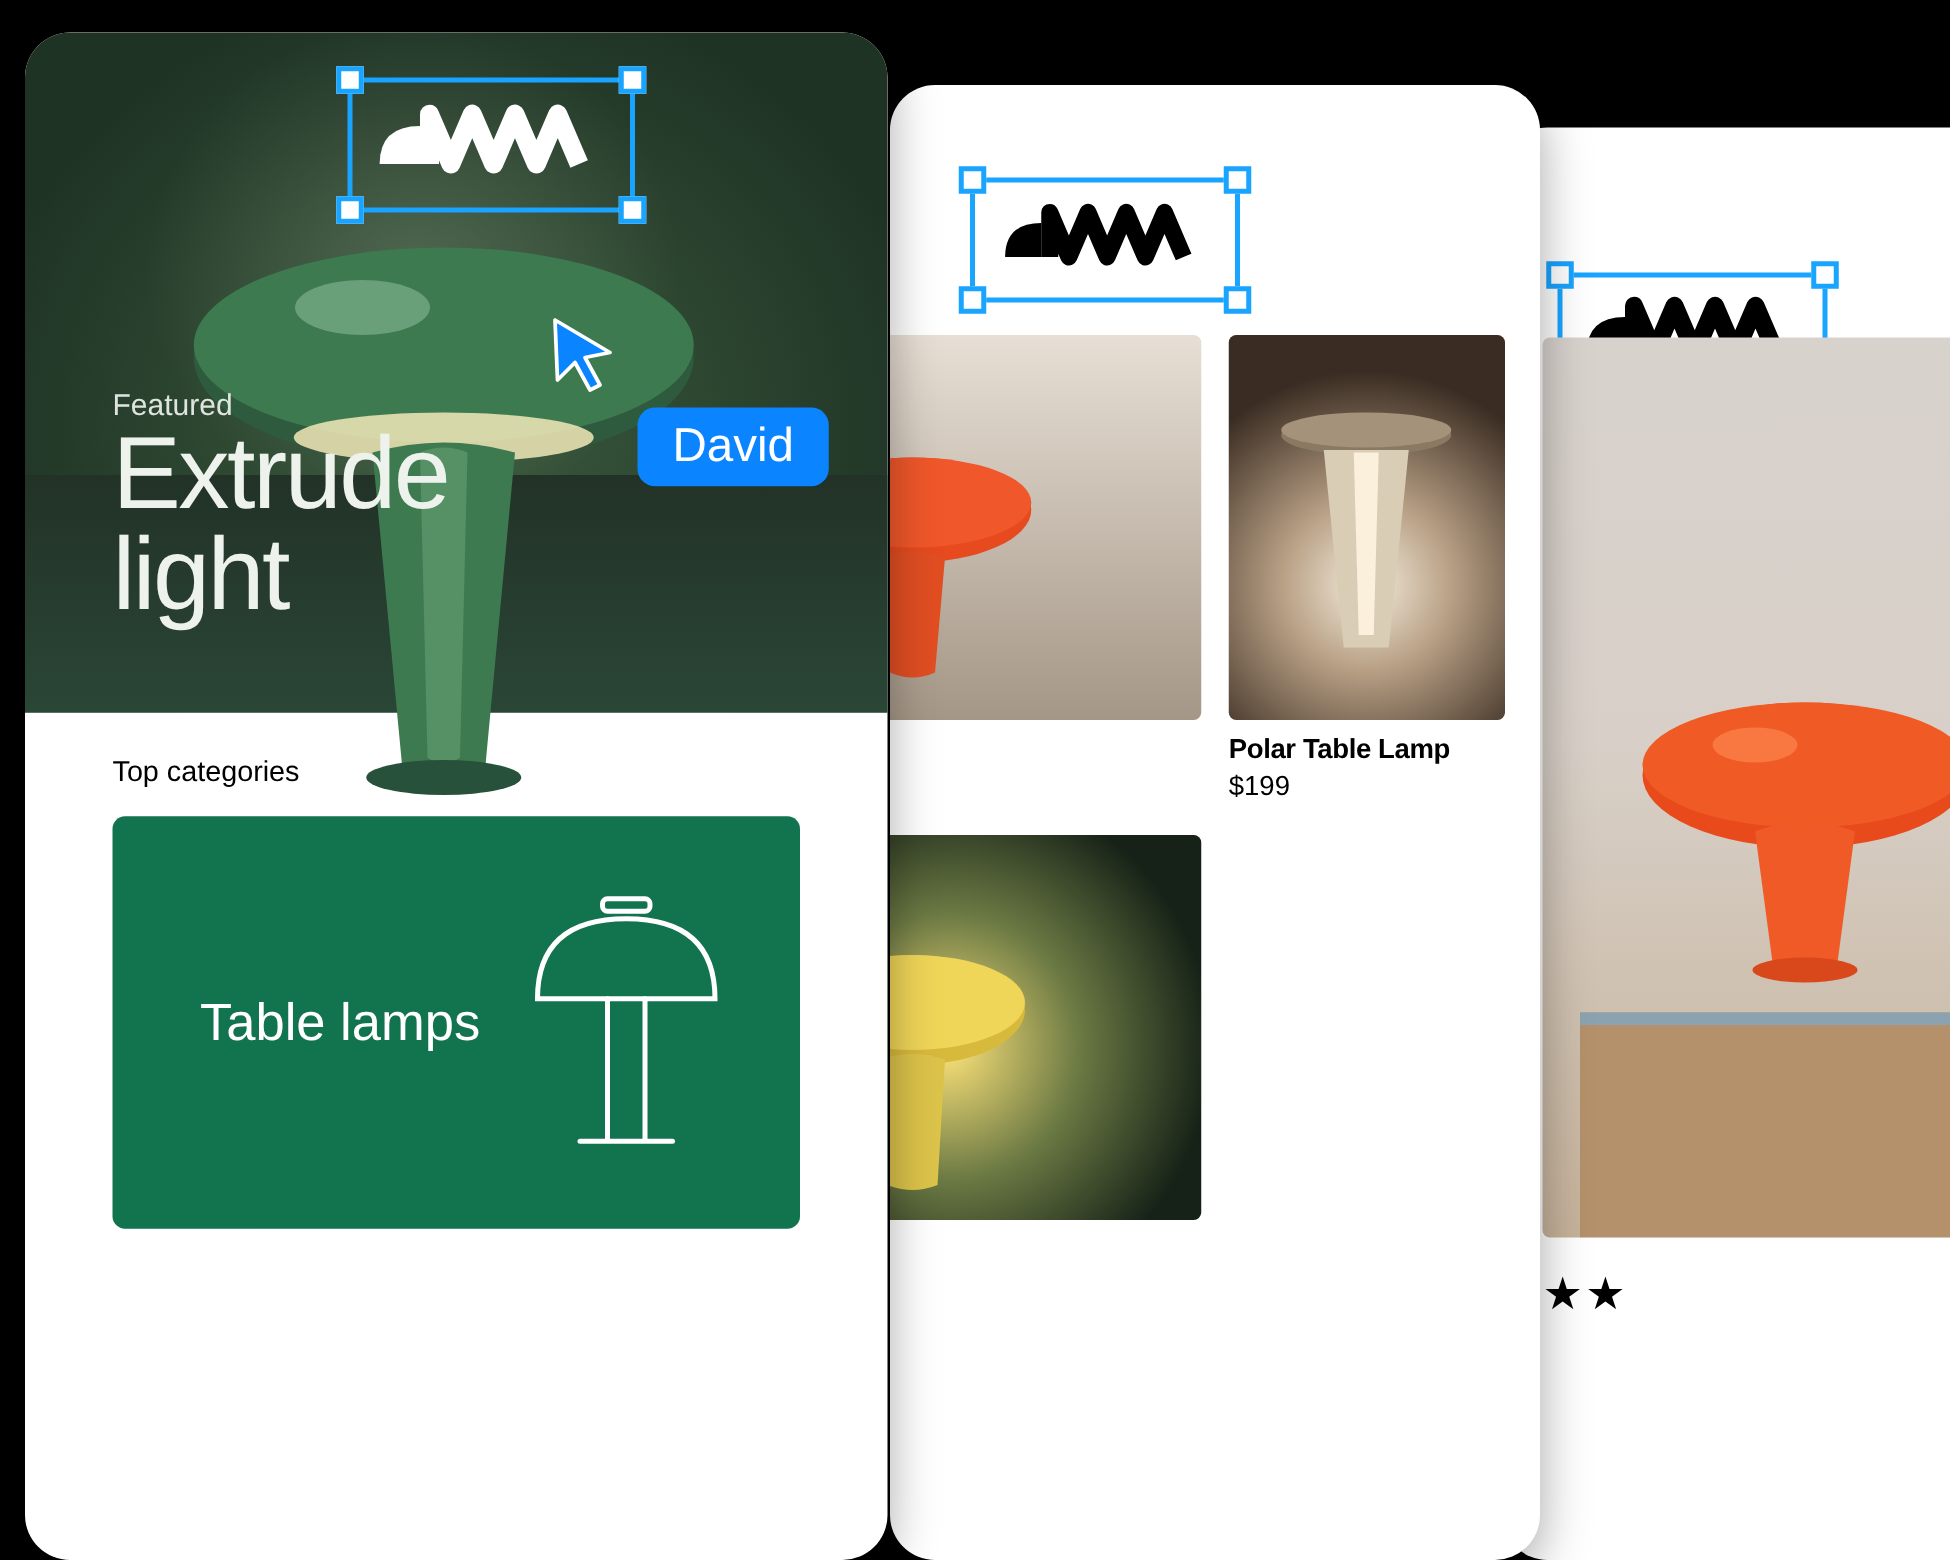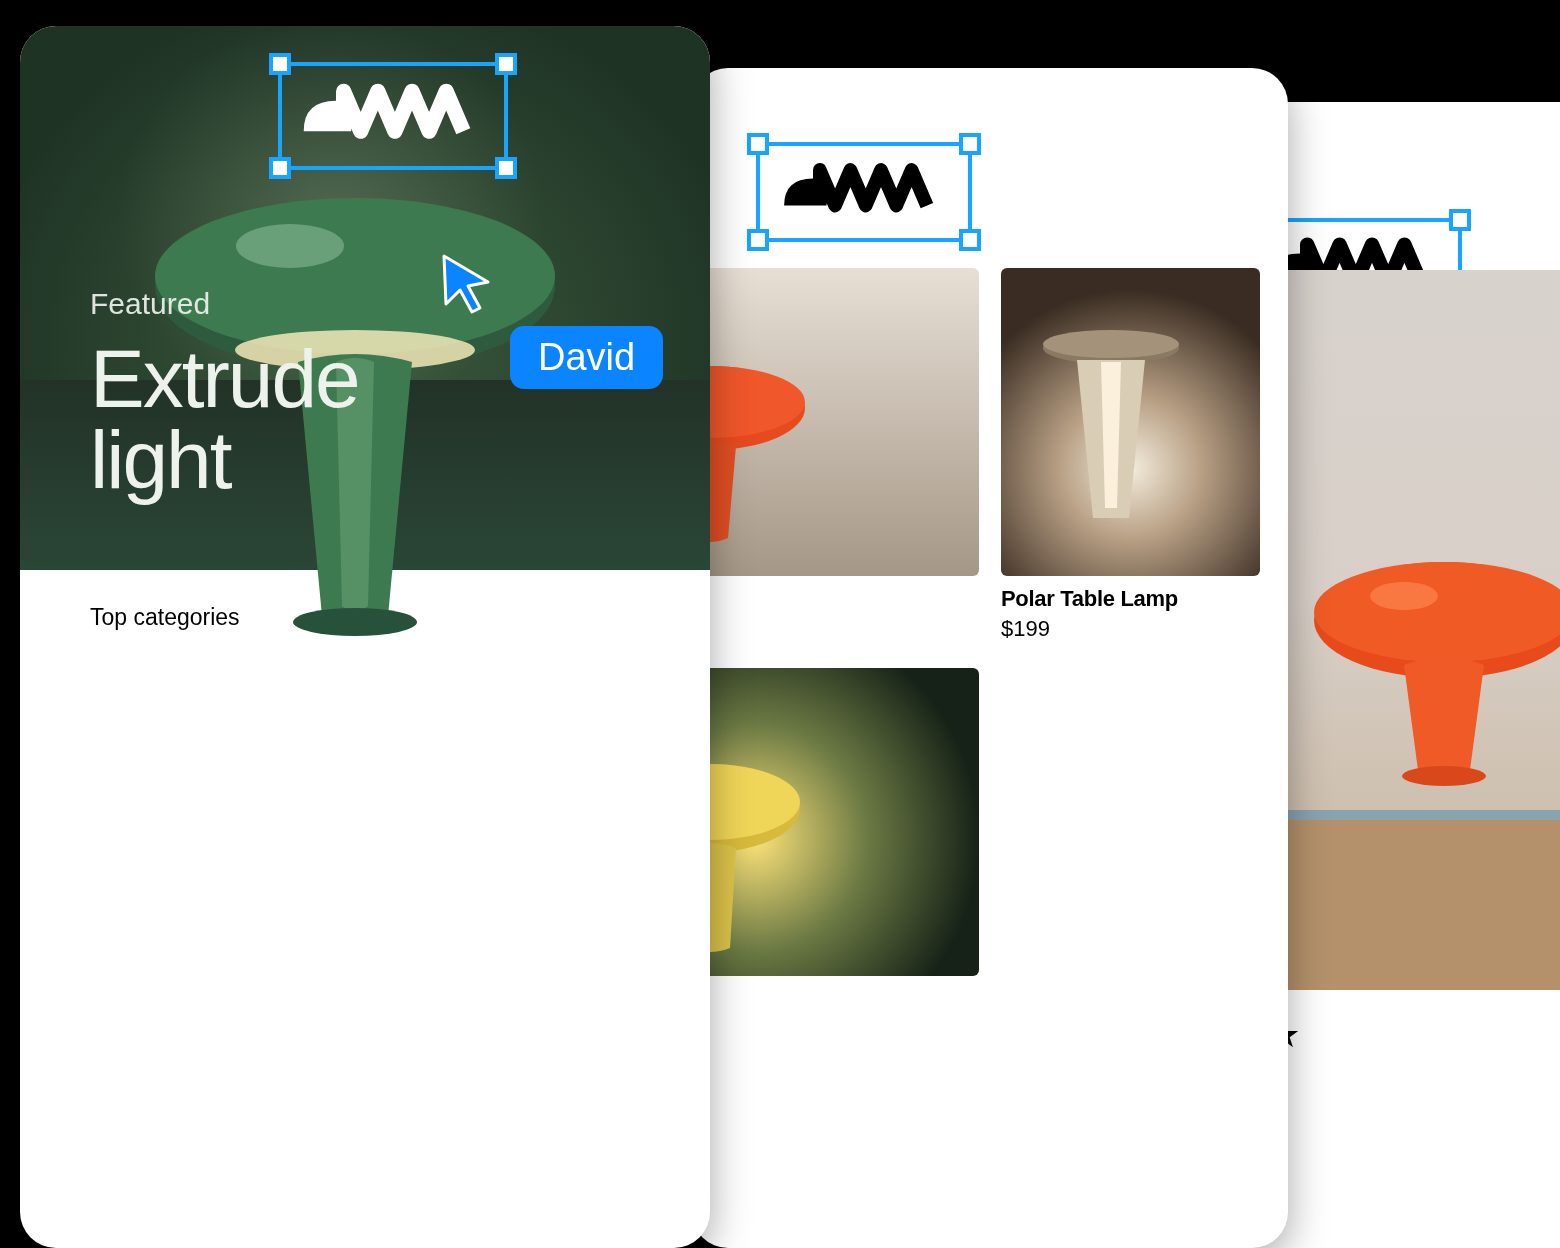--- a/index.html
+++ b/index.html
@@ -43,21 +43,21 @@
     border-top: 10px solid #8ba2b0;
   }
   .frame3 .title-row {
     display: flex; align-items: baseline; gap: 28px;
     margin-top: 24px;
   }
   .frame3 .title-row h2 { font-size: 44px; font-weight: 700; letter-spacing: -0.5px; }
   .frame3 .stars { font-size: 36px; letter-spacing: 2px; }
 
   
-  .frame2 { left: 692px; top: 68px; width: 596px; height: 1180px; }
+  .frame2 { left: 712px; top: 68px; width: 520px; height: 1180px; }
   .frame2 .grid {
     padding: 0 28px;
     margin-top: 200px;
     display: grid;
     grid-template-columns: 1fr 1fr;
     column-gap: 22px;
     row-gap: 26px;
   }
   .frame2 .card .img {
     width: 100%;
@@ -86,21 +86,21 @@
   .hero .marble {
     position: absolute; left: 0; right: 0; bottom: 0; height: 190px;
     background: linear-gradient(180deg,#223226 0%, #2a4636 100%);
   }
   .hero .lamp {
     position: absolute; left: 120px; top: 110px;
   }
   .hero .text {
     position: absolute; left: 70px; bottom: 70px; color: #eef2ed;
   }
-  .hero .text .eyebrow { font-size: 30px; font-weight: 400; opacity: 0.92; margin-bottom: 18px; }
+  .hero .text .eyebrow { font-size: 24px; font-weight: 400; opacity: 0.92; }
   .hero .text h1 { font-size: 82px; line-height: 0.98; font-weight: 500; letter-spacing: -2px; }
 
   .section-title { font-size: 23px; font-weight: 500; margin: 34px 0 22px 70px; }
 
   .cat-card {
     margin: 0 70px;
     height: 330px;
     background: #12734f;
     border-radius: 10px;
     color: #fff;
@@ -277,13 +277,25 @@
       <div class="eyebrow">Featured</div>
       <h1>
         <span>Extrude</span><br>
         <span>light</span>
       </h1>
     </div>
   </div>
 
   <div class="section-title">Top categories</div>
 
+  <div class="cat-card">
+    <span class="label">Table lamps</span>
+    <svg width="170" height="210" viewBox="0 0 170 210">
+      <g fill="none" stroke="#fff" stroke-width="4" stroke-linecap="round">
+        <rect x="66" y="6" width="38" height="10" rx="4"></rect>
+        <path d="M14 86 Q14 22 85 22 Q156 22 156 86 L14 86 Z"></path>
+        <line x1="70" y1="86" x2="70" y2="198"></line>
+        <line x1="100" y1="86" x2="100" y2="198"></line>
+        <line x1="48" y1="200" x2="122" y2="200"></line>
+      </g>
+    </svg>
+  </div>
 </div>
 
 </body></html>

